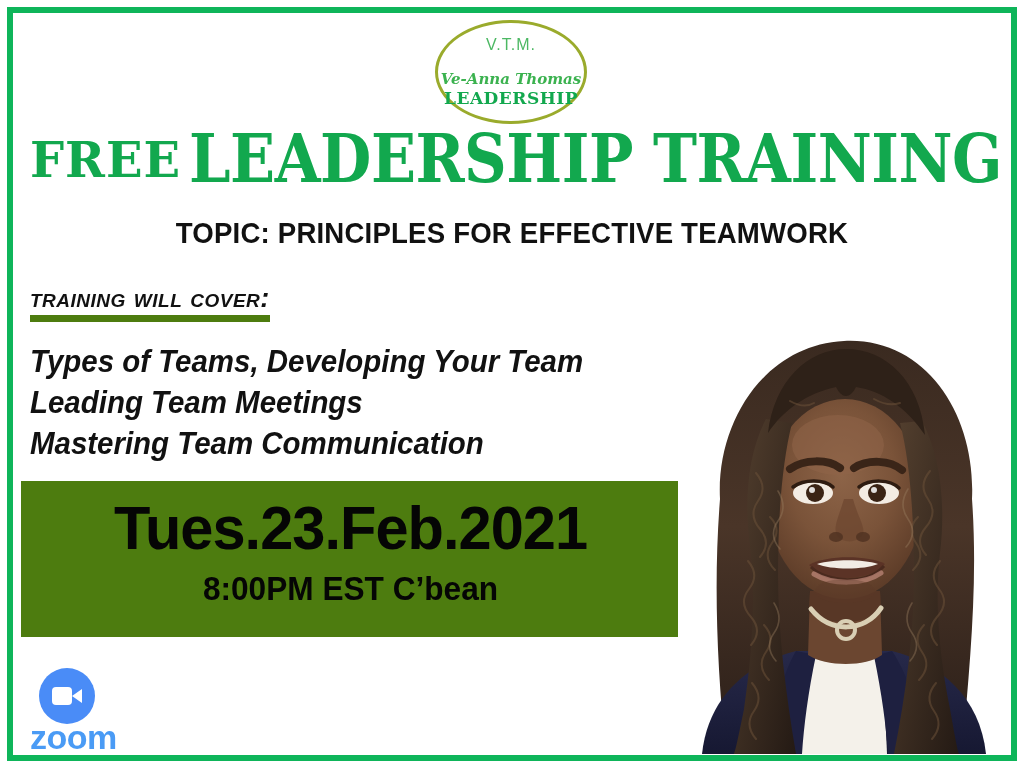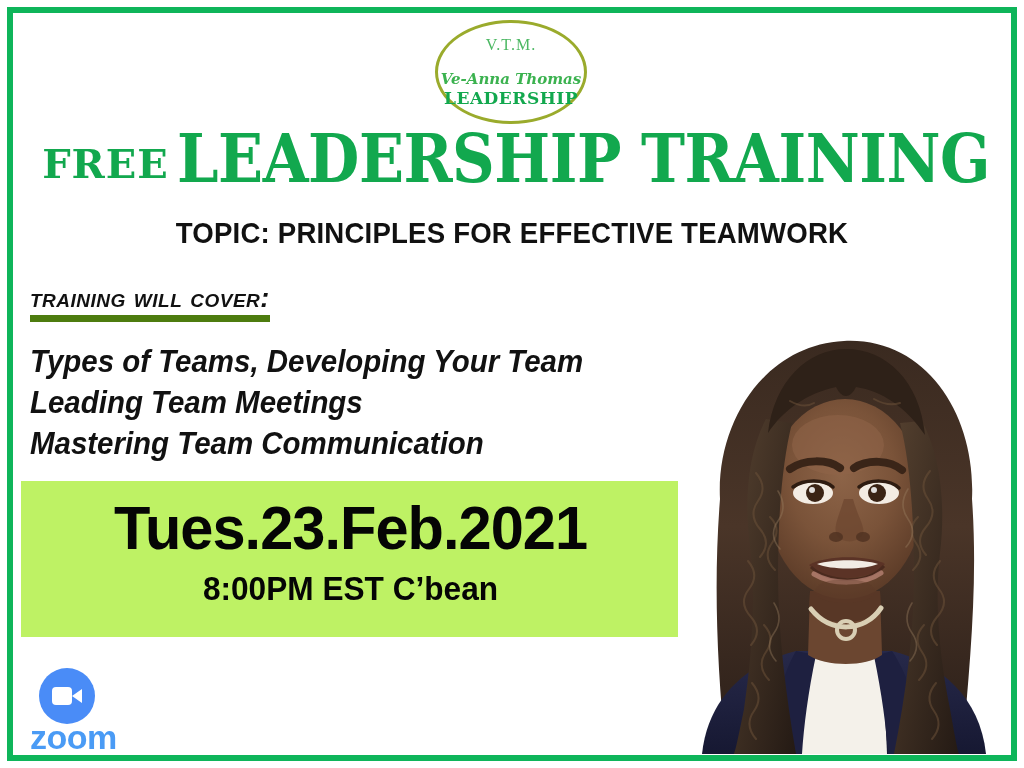--- a/index.html
+++ b/index.html
@@ -71,21 +71,21 @@
     width: 152px;
     height: 104px;
     display: flex;
     flex-direction: column;
     align-items: center;
     justify-content: center;
     line-height: 1;
   }
   .logo-vtm {
     color: #4cb863;
-    font-family: Liberation Serif, serif;
+    font-family: Liberation Sans, sans-serif;
     font-size: 16px;
     letter-spacing: 1px;
     margin-bottom: 3px;
   }
   .logo-name {
     color: #3bb24f;
     font-family: "DejaVu Serif", serif;
     font-style: italic;
     font-weight: bold;
     font-size: 15px;
@@ -111,21 +111,21 @@
     height: 70px;
     display: flex;
     align-items: flex-end;
     justify-content: center;
     z-index: 15;
   }
   .headline-free {
     color: #12a84e;
     font-family: "DejaVu Serif", serif;
     font-weight: bold;
-    font-size: 40px;
+    font-size: 48px;
     letter-spacing: 1px;
     line-height: 1;
     position: relative;
     top: -8px;
     margin-right: 16px;
   }
   .headline-main {
     color: #12a84e;
     font-family: "DejaVu Serif", serif;
     font-weight: bold;
@@ -187,21 +187,21 @@
     white-space: nowrap;
   }
 
   
   .date-band {
     position: absolute;
     left: 21px;
     top: 481px;
     width: 659px;
     height: 156px;
-    background: #bef264;
+    background: #4d7c0f;
     z-index: 10;
   }
   .date-main {
     position: absolute;
     left: 0;
     top: 14px;
     width: 659px;
     text-align: center;
     color: #050505;
     font-family: "Liberation Sans", sans-serif;

